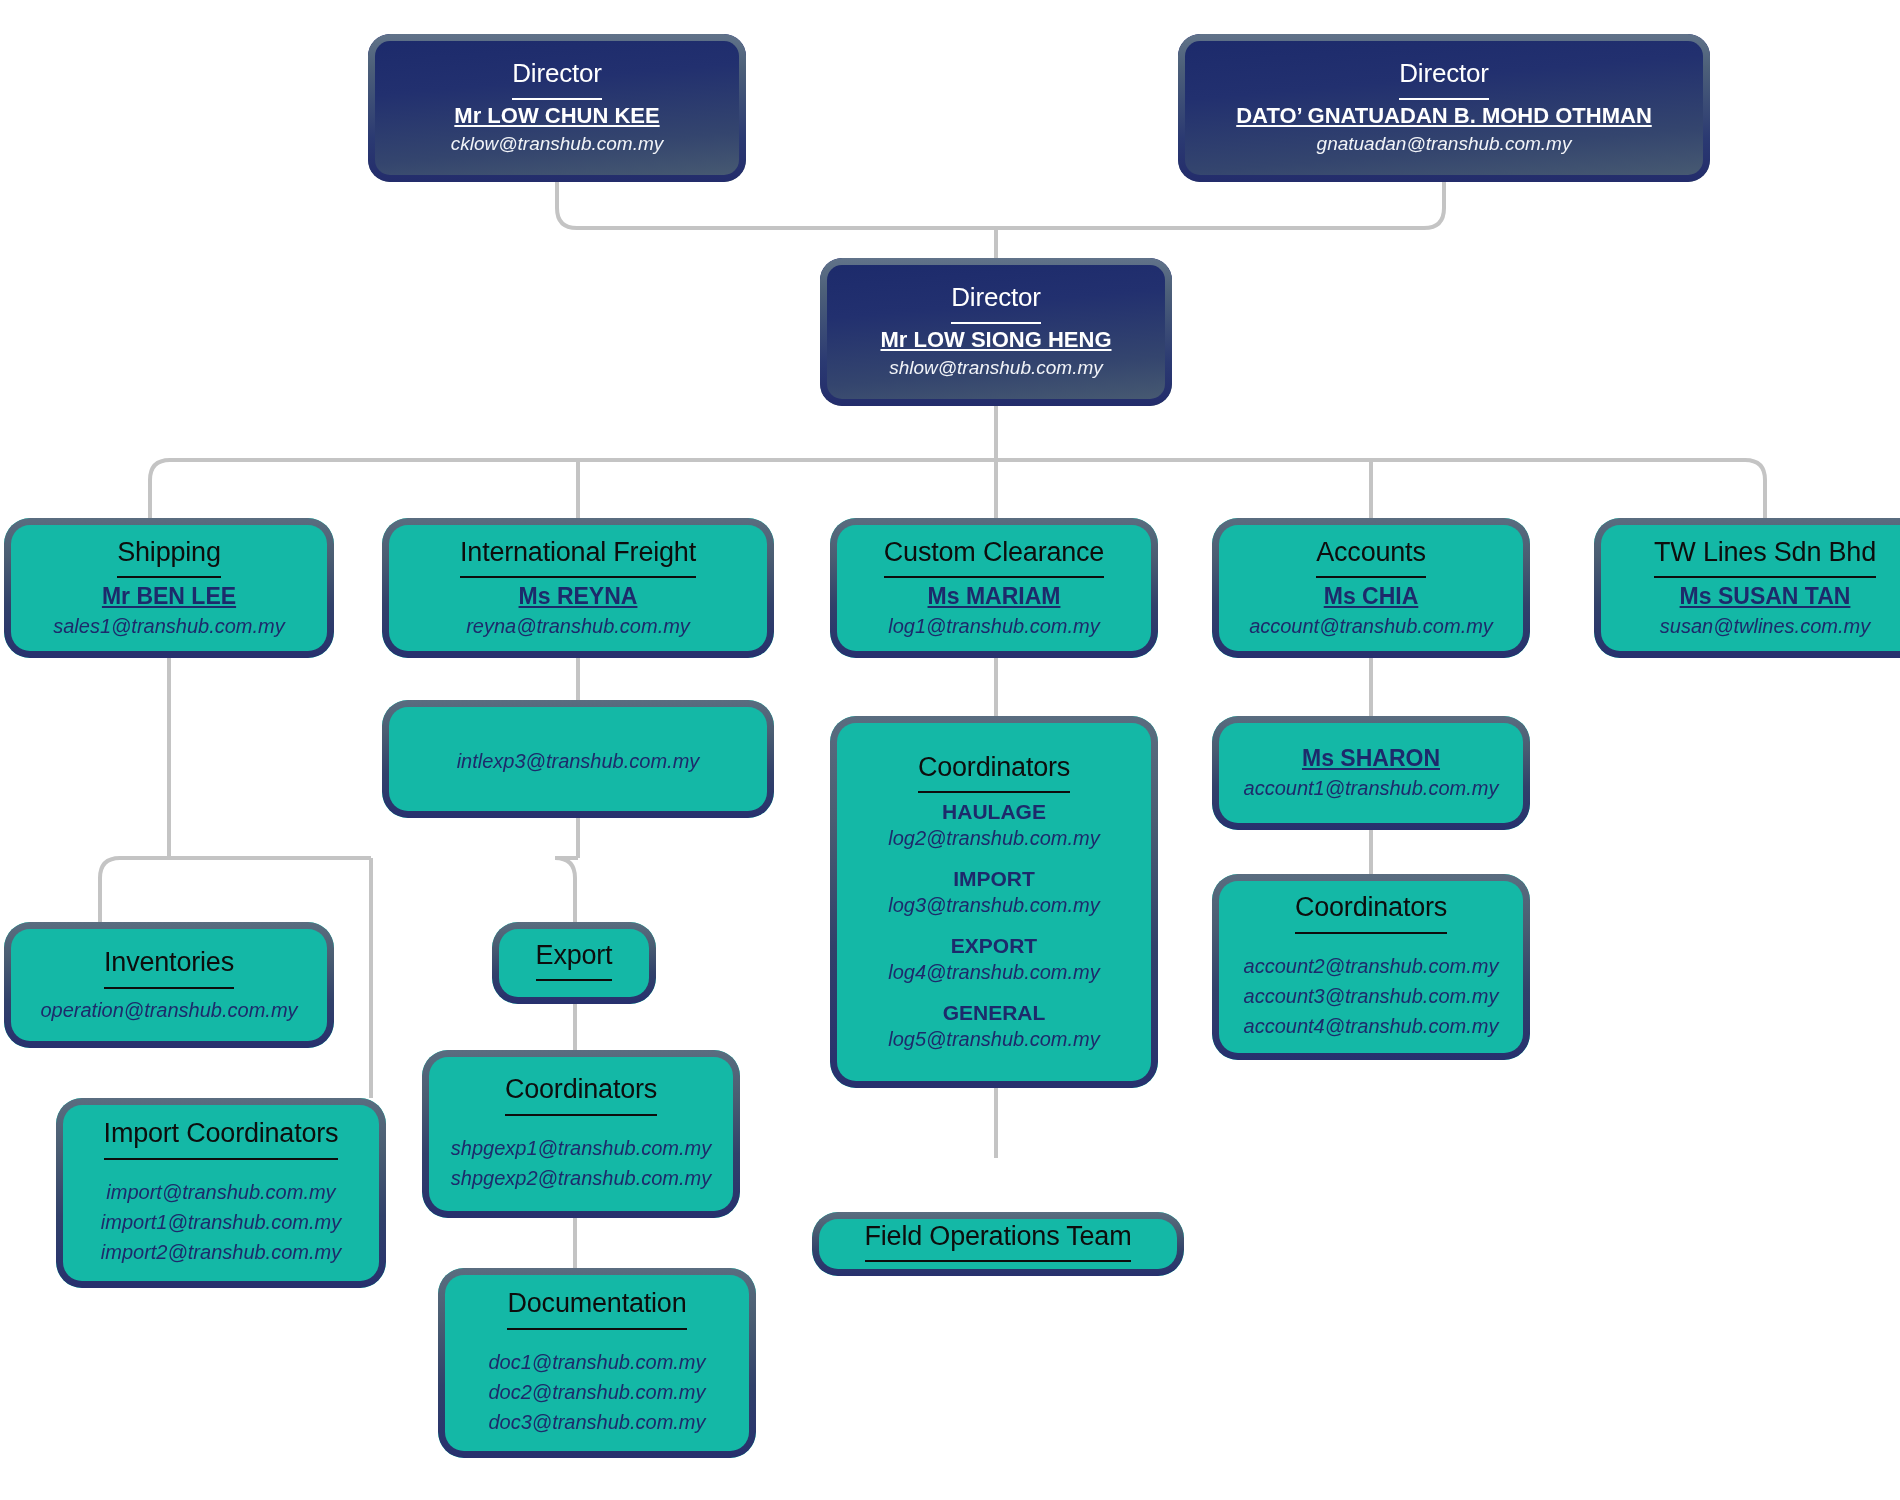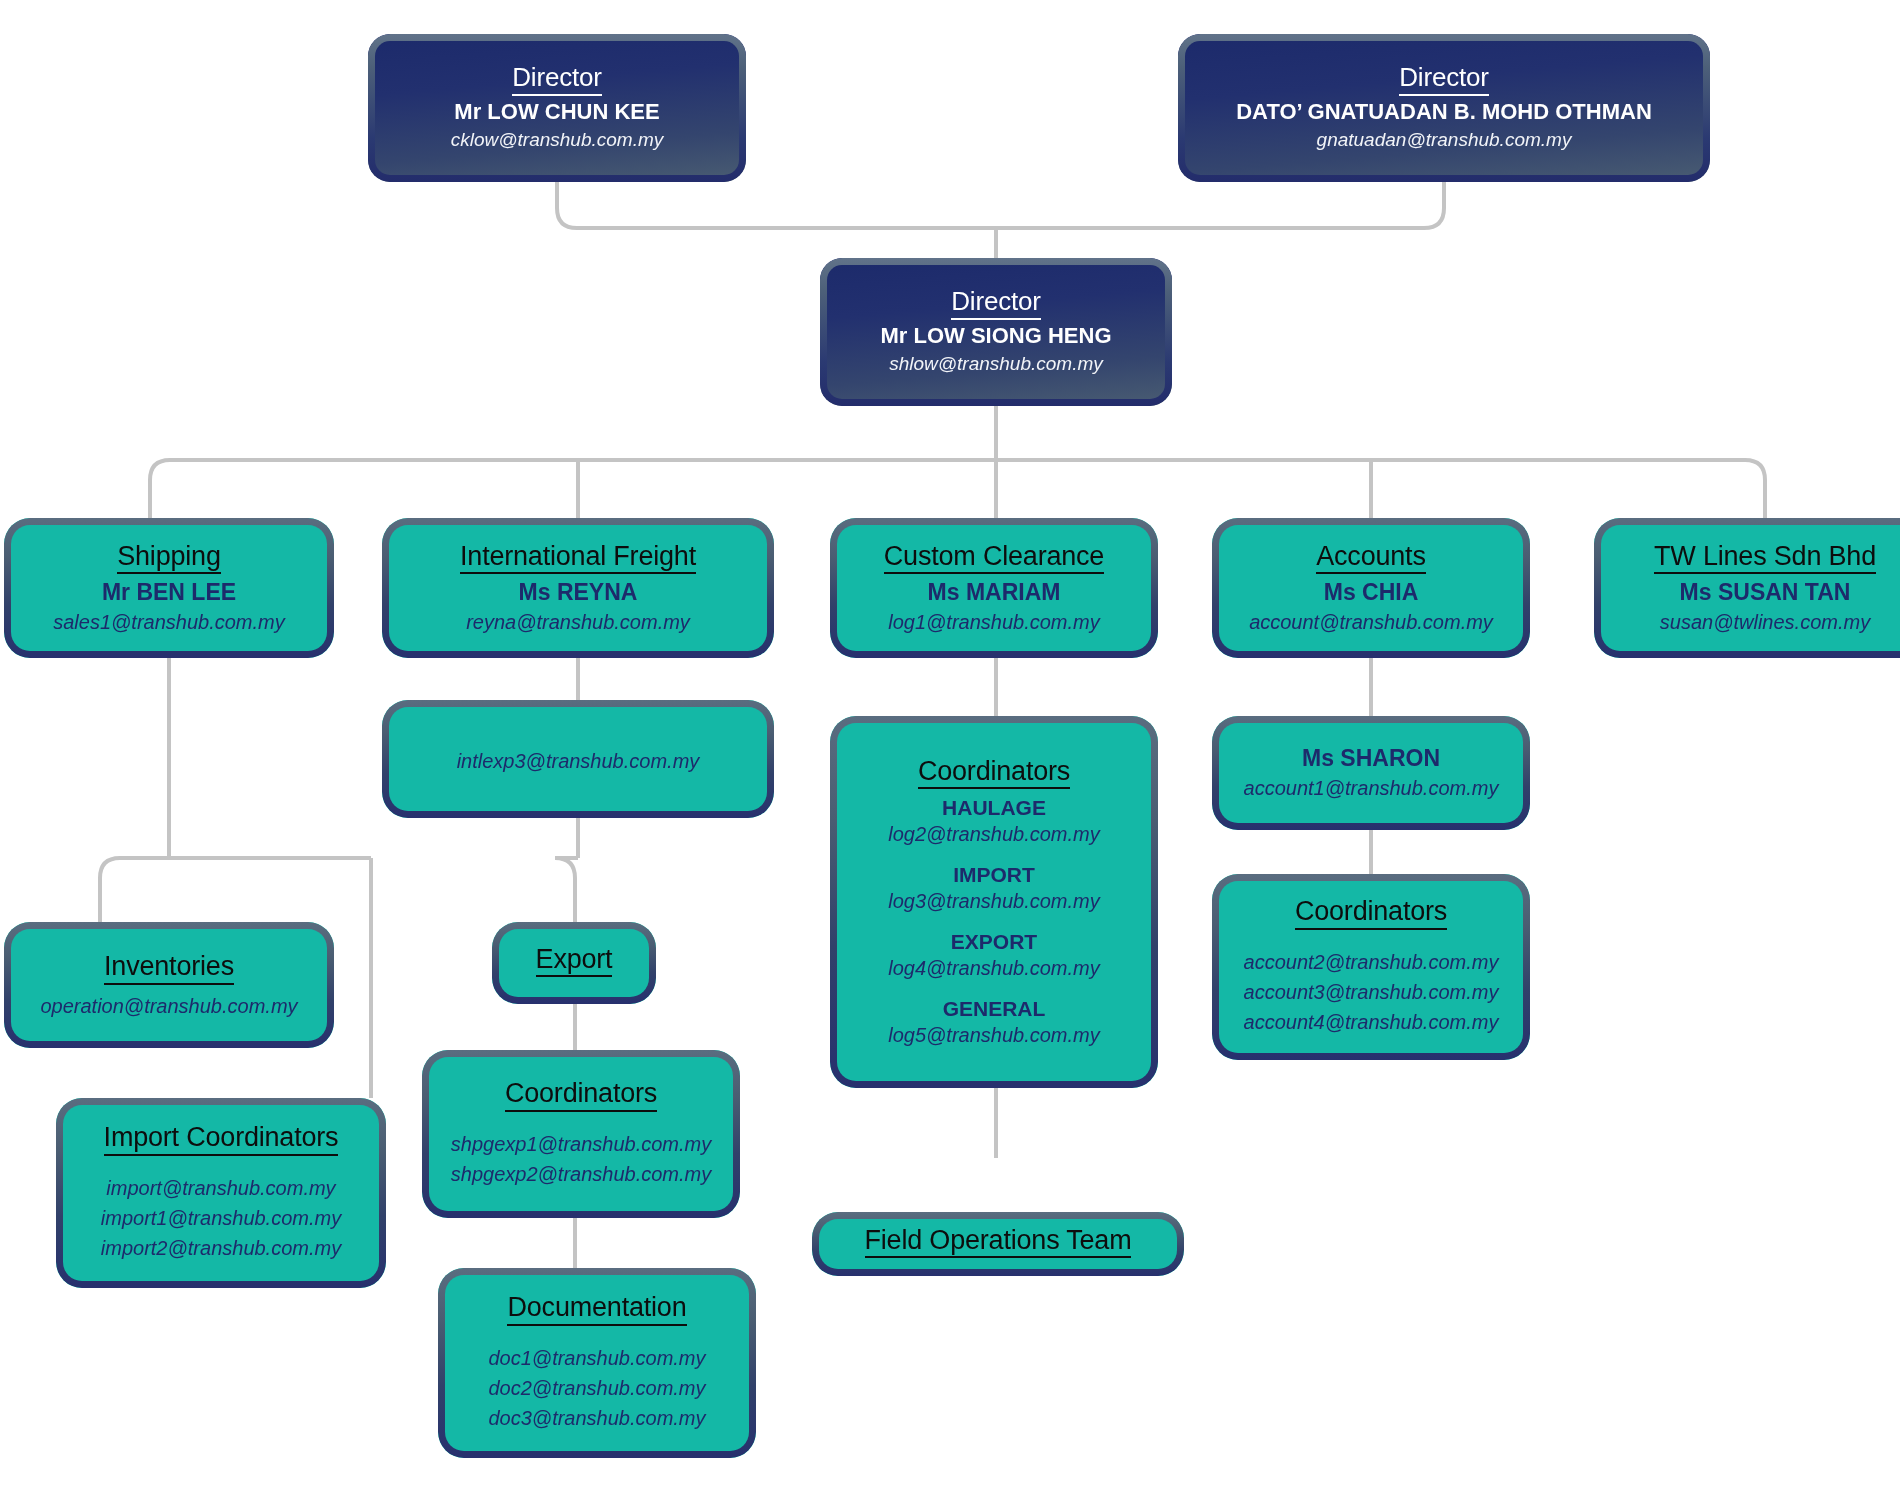--- a/index.html
+++ b/index.html
@@ -58,37 +58,38 @@
     background:linear-gradient(180deg,#61738a 0%,#4d6079 22%,#2b3a72 70%,#232c6b 100%);
   }
 
   
   .ttl{
     font-size:27px;
     color:#0d0d0d;
     line-height:1.12;
     letter-spacing:-0.2px;
     border-bottom:2px solid #0d0d0d;
-    padding-bottom:1px;
+    padding-bottom:9px;
     margin-bottom:5px;
     display:inline-block;
     white-space:nowrap;
   }
   .director .ttl{
     color:#ffffff;
     border-bottom-color:#ffffff;
     font-size:26px;
     margin-bottom:3px;
   }
   .person{
     font-size:23px;
     font-weight:bold;
     color:#1d2a6b;
     line-height:1.2;
     white-space:nowrap;
+    text-decoration:underline;
   }
   .director .person{color:#ffffff;font-size:22px;}
   .mail{
     font-size:20px;
     font-style:italic;
     color:#1d2a6b;
     line-height:1.3;
     white-space:nowrap;
     margin-top:3px;
   }

